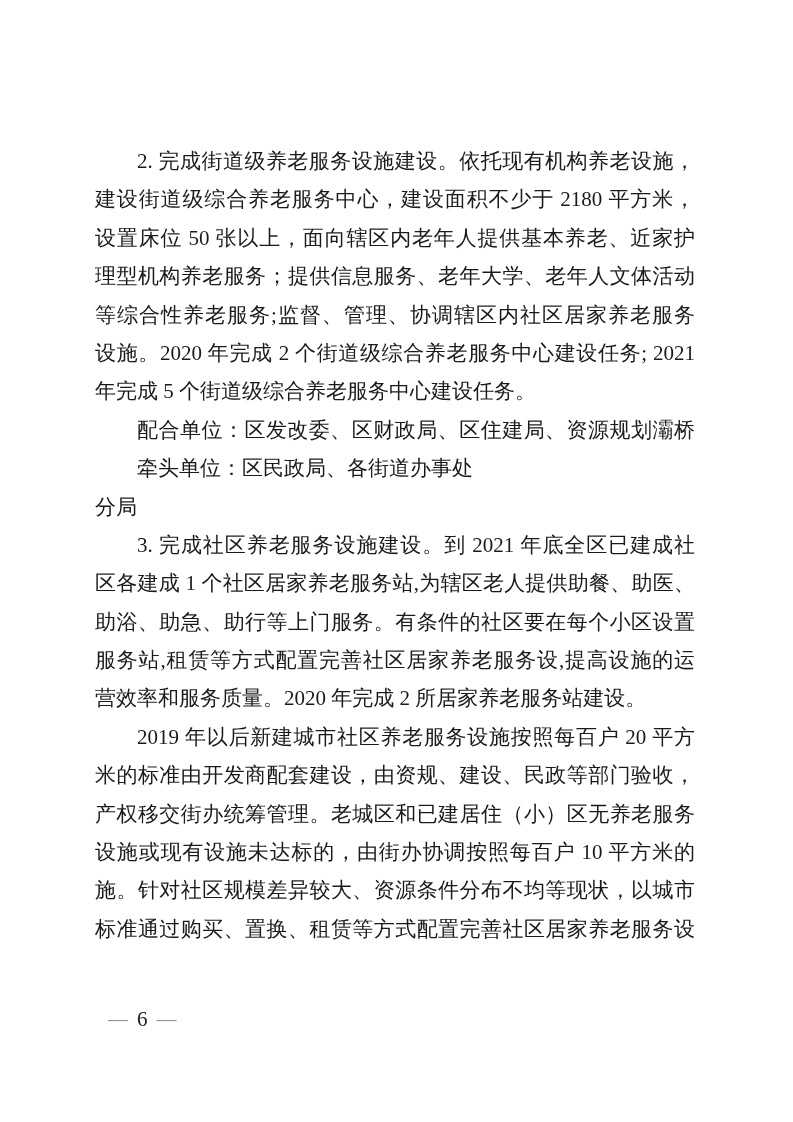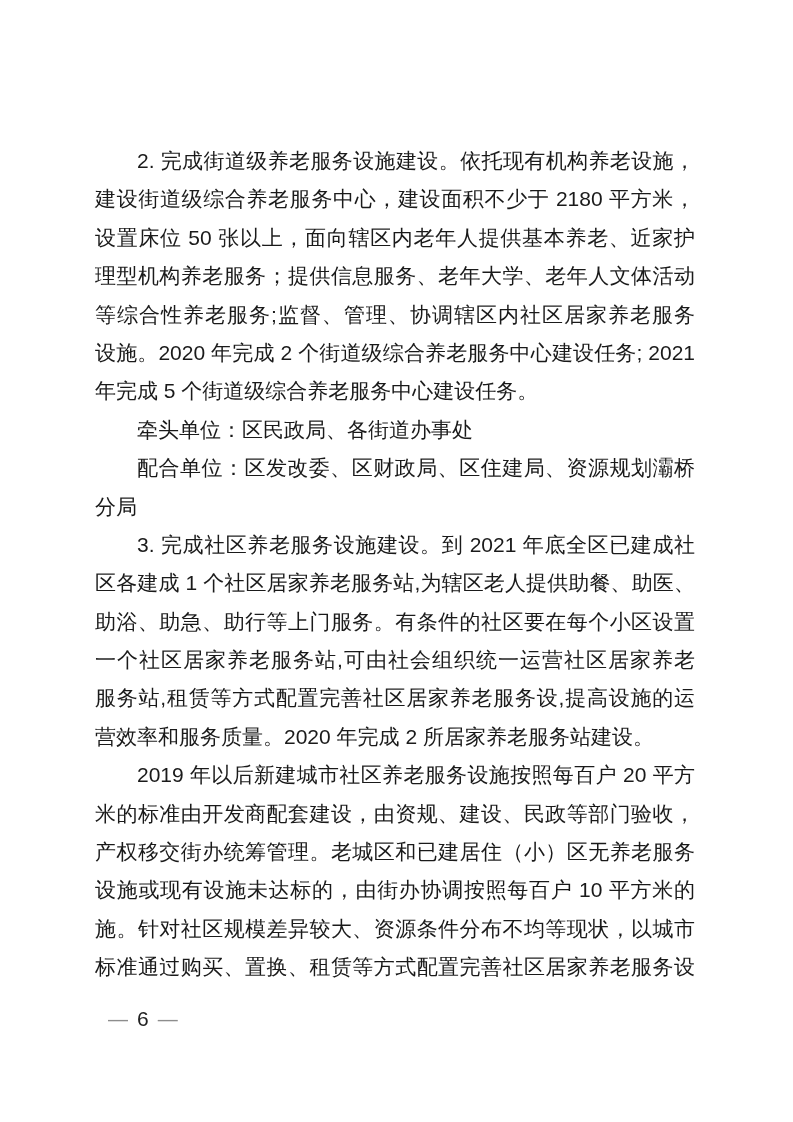--- a/index.html
+++ b/index.html
@@ -6,21 +6,21 @@
     margin: 0;
     padding: 0;
     background: #ffffff;
   }
   .page {
     position: relative;
     width: 793px;
     height: 1122px;
     background: #ffffff;
     overflow: hidden;
-    font-family: Liberation Sans, sans-serif;
+    font-family: Liberation Serif, serif;
     color: #161616;
   }
   .text-block {
     position: absolute;
     left: 95px;
     top: 142px;
     width: 600px;
   }
   .line {
     height: 38.4px;
@@ -58,27 +58,26 @@
 
 <div class="page">
   <main class="text-block">
       <div class="line indent justify">2. 完成街道级养老服务设施建设。依托现有机构养老设施，</div>
       <div class="line justify">建设街道级综合养老服务中心，建设面积不少于 2180 平方米，</div>
       <div class="line justify">设置床位 50 张以上，面向辖区内老年人提供基本养老、近家护</div>
       <div class="line justify">理型机构养老服务；提供信息服务、老年大学、老年人文体活动</div>
       <div class="line justify">等综合性养老服务;监督、管理、协调辖区内社区居家养老服务</div>
       <div class="line justify">设施。2020 年完成 2 个街道级综合养老服务中心建设任务; 2021</div>
       <div class="line">年完成 5 个街道级综合养老服务中心建设任务。</div>
+      <div class="line indent justify">配合单位：区发改委、区财政局、区住建局、资源规划灞桥</div>
       <div class="line indent">牵头单位：区民政局、各街道办事处</div>
-      <div class="line indent justify">配合单位：区发改委、区财政局、区住建局、资源规划灞桥</div>
       <div class="line">分局</div>
       <div class="line indent justify">3. 完成社区养老服务设施建设。到 2021 年底全区已建成社</div>
       <div class="line justify">区各建成 1 个社区居家养老服务站,为辖区老人提供助餐、助医、</div>
       <div class="line justify">助浴、助急、助行等上门服务。有条件的社区要在每个小区设置</div>
-      <div class="line justify">一个社区居家养老服务站,可由社会组织统一运营社区居家养老</div>
       <div class="line justify">服务站,租赁等方式配置完善社区居家养老服务设,提高设施的运</div>
       <div class="line">营效率和服务质量。2020 年完成 2 所居家养老服务站建设。</div>
       <div class="line indent justify">2019 年以后新建城市社区养老服务设施按照每百户 20 平方</div>
       <div class="line justify">米的标准由开发商配套建设，由资规、建设、民政等部门验收，</div>
       <div class="line justify">产权移交街办统筹管理。老城区和已建居住（小）区无养老服务</div>
       <div class="line justify">设施或现有设施未达标的，由街办协调按照每百户 10 平方米的</div>
       <div class="line justify">施。针对社区规模差异较大、资源条件分布不均等现状，以城市</div>
       <div class="line justify">标准通过购买、置换、租赁等方式配置完善社区居家养老服务设</div>
     </main>
   <footer class="page-footer">

